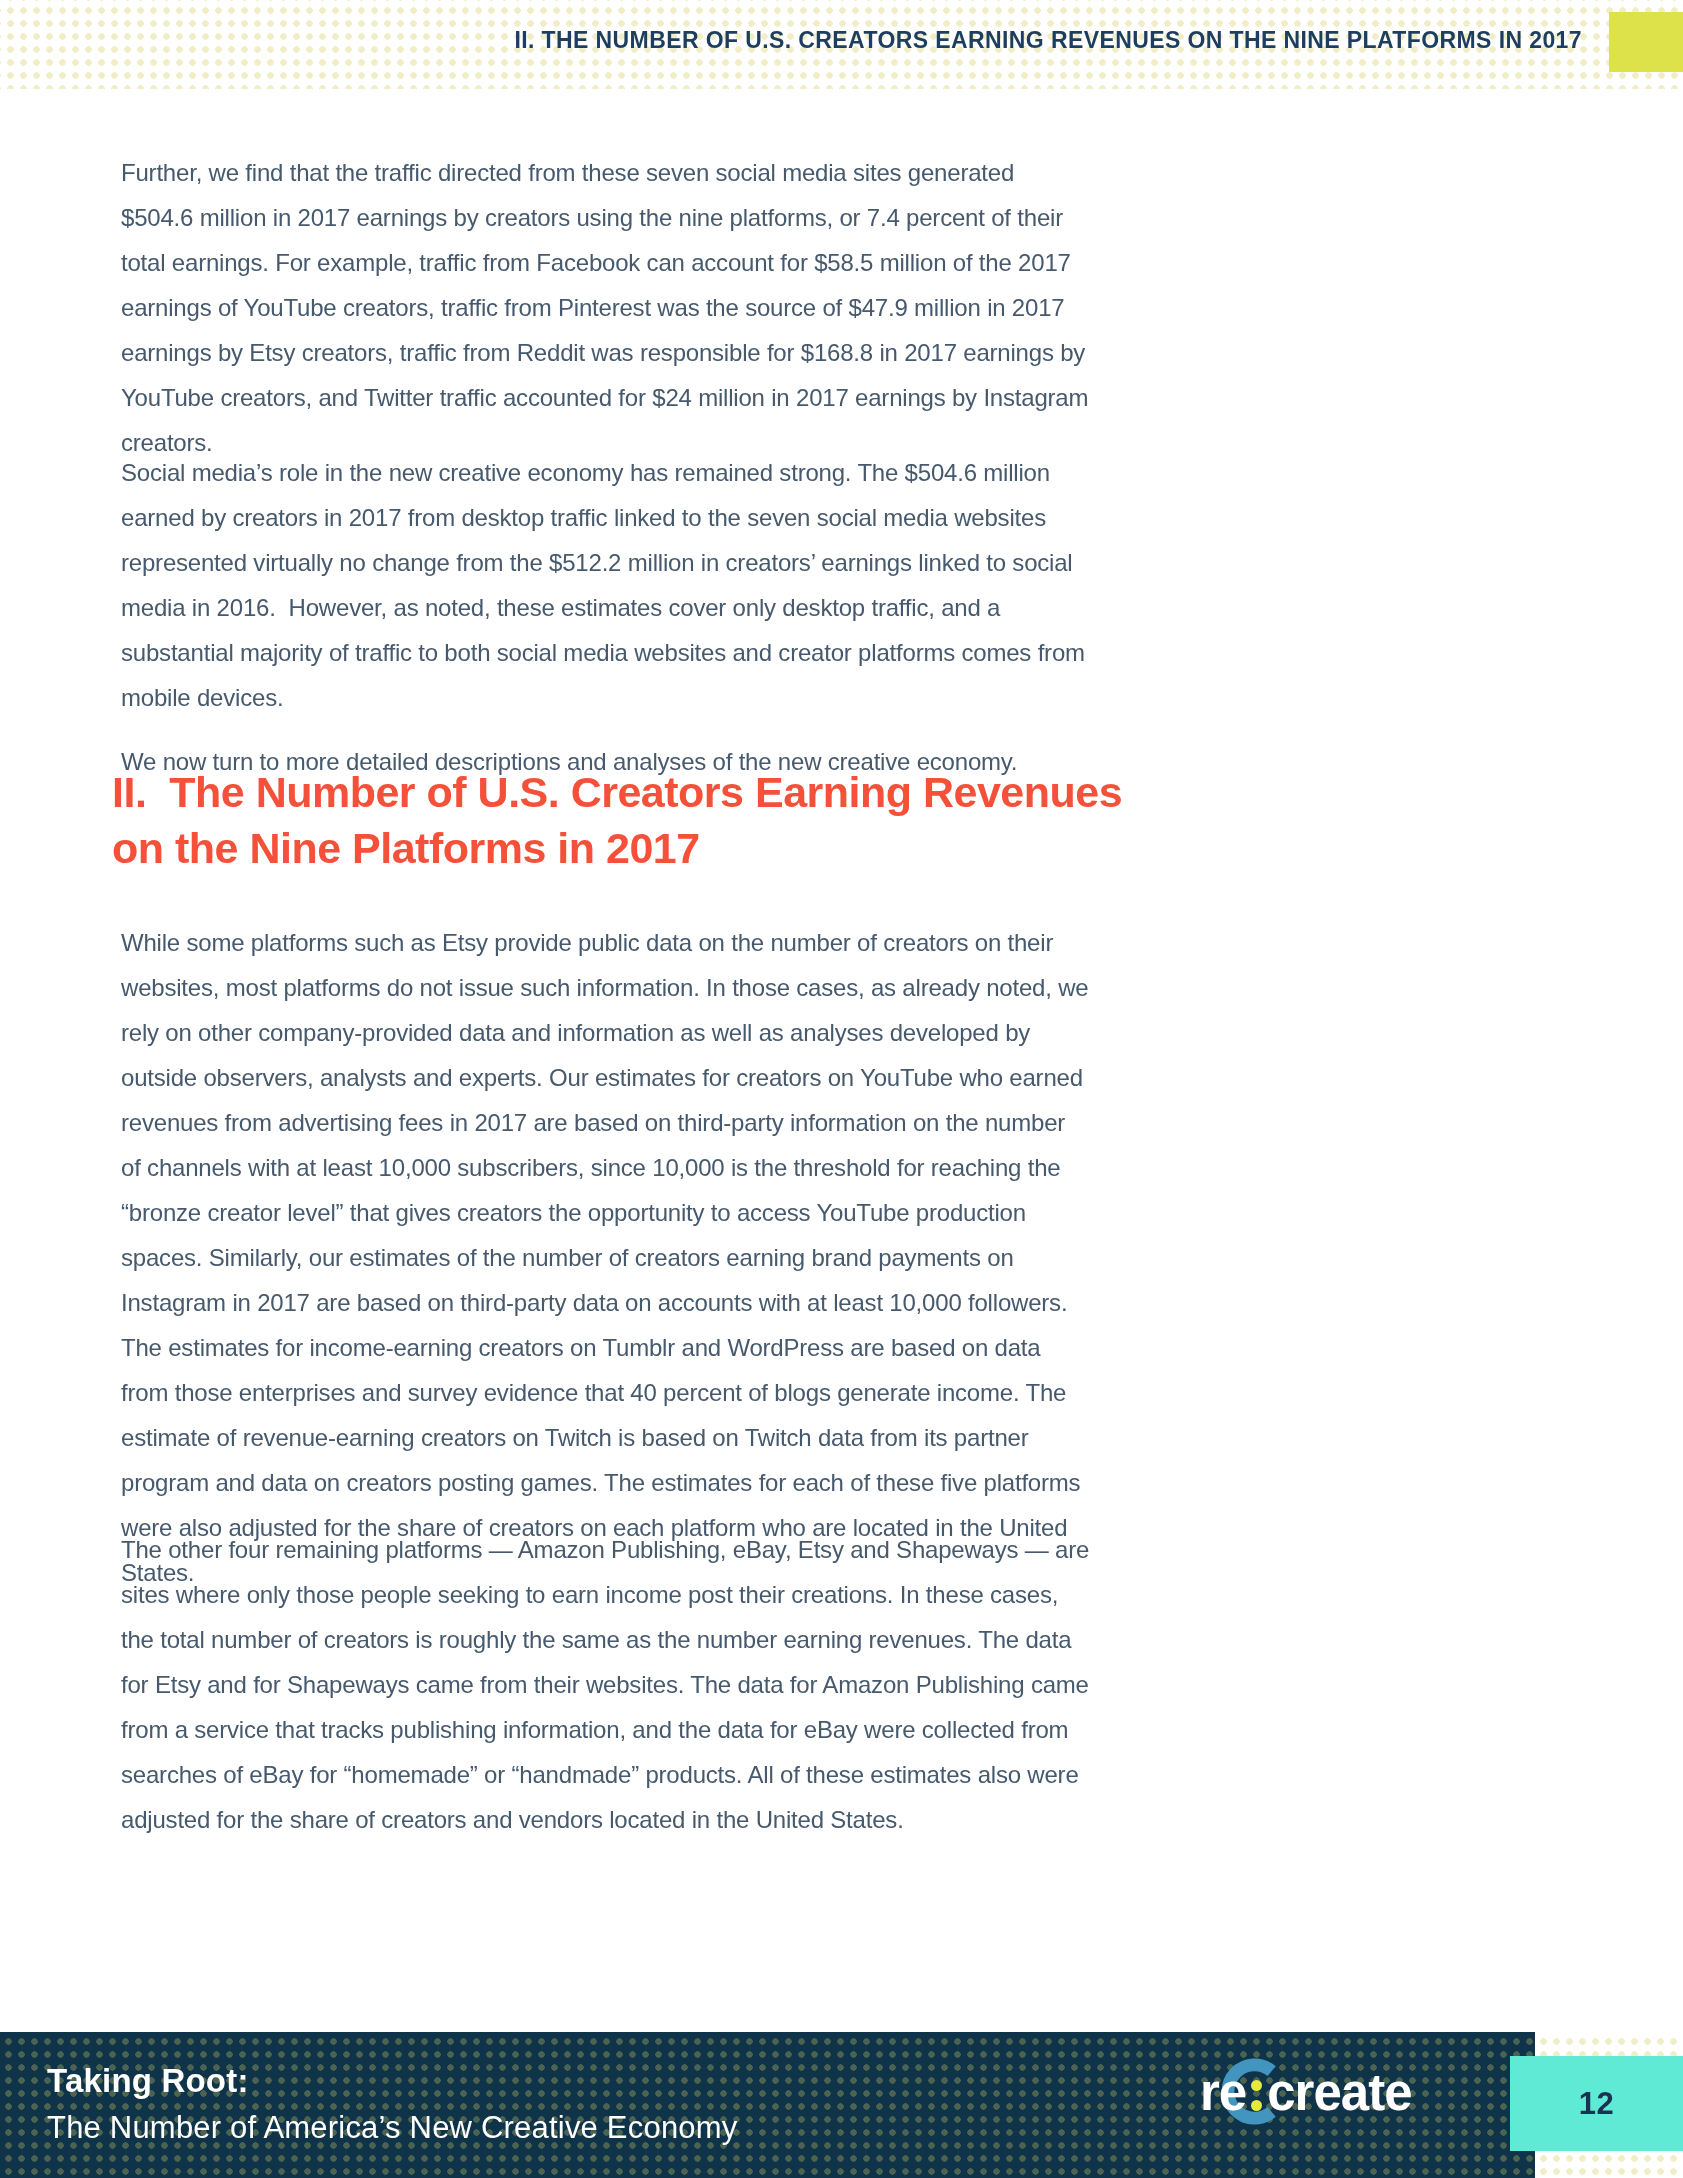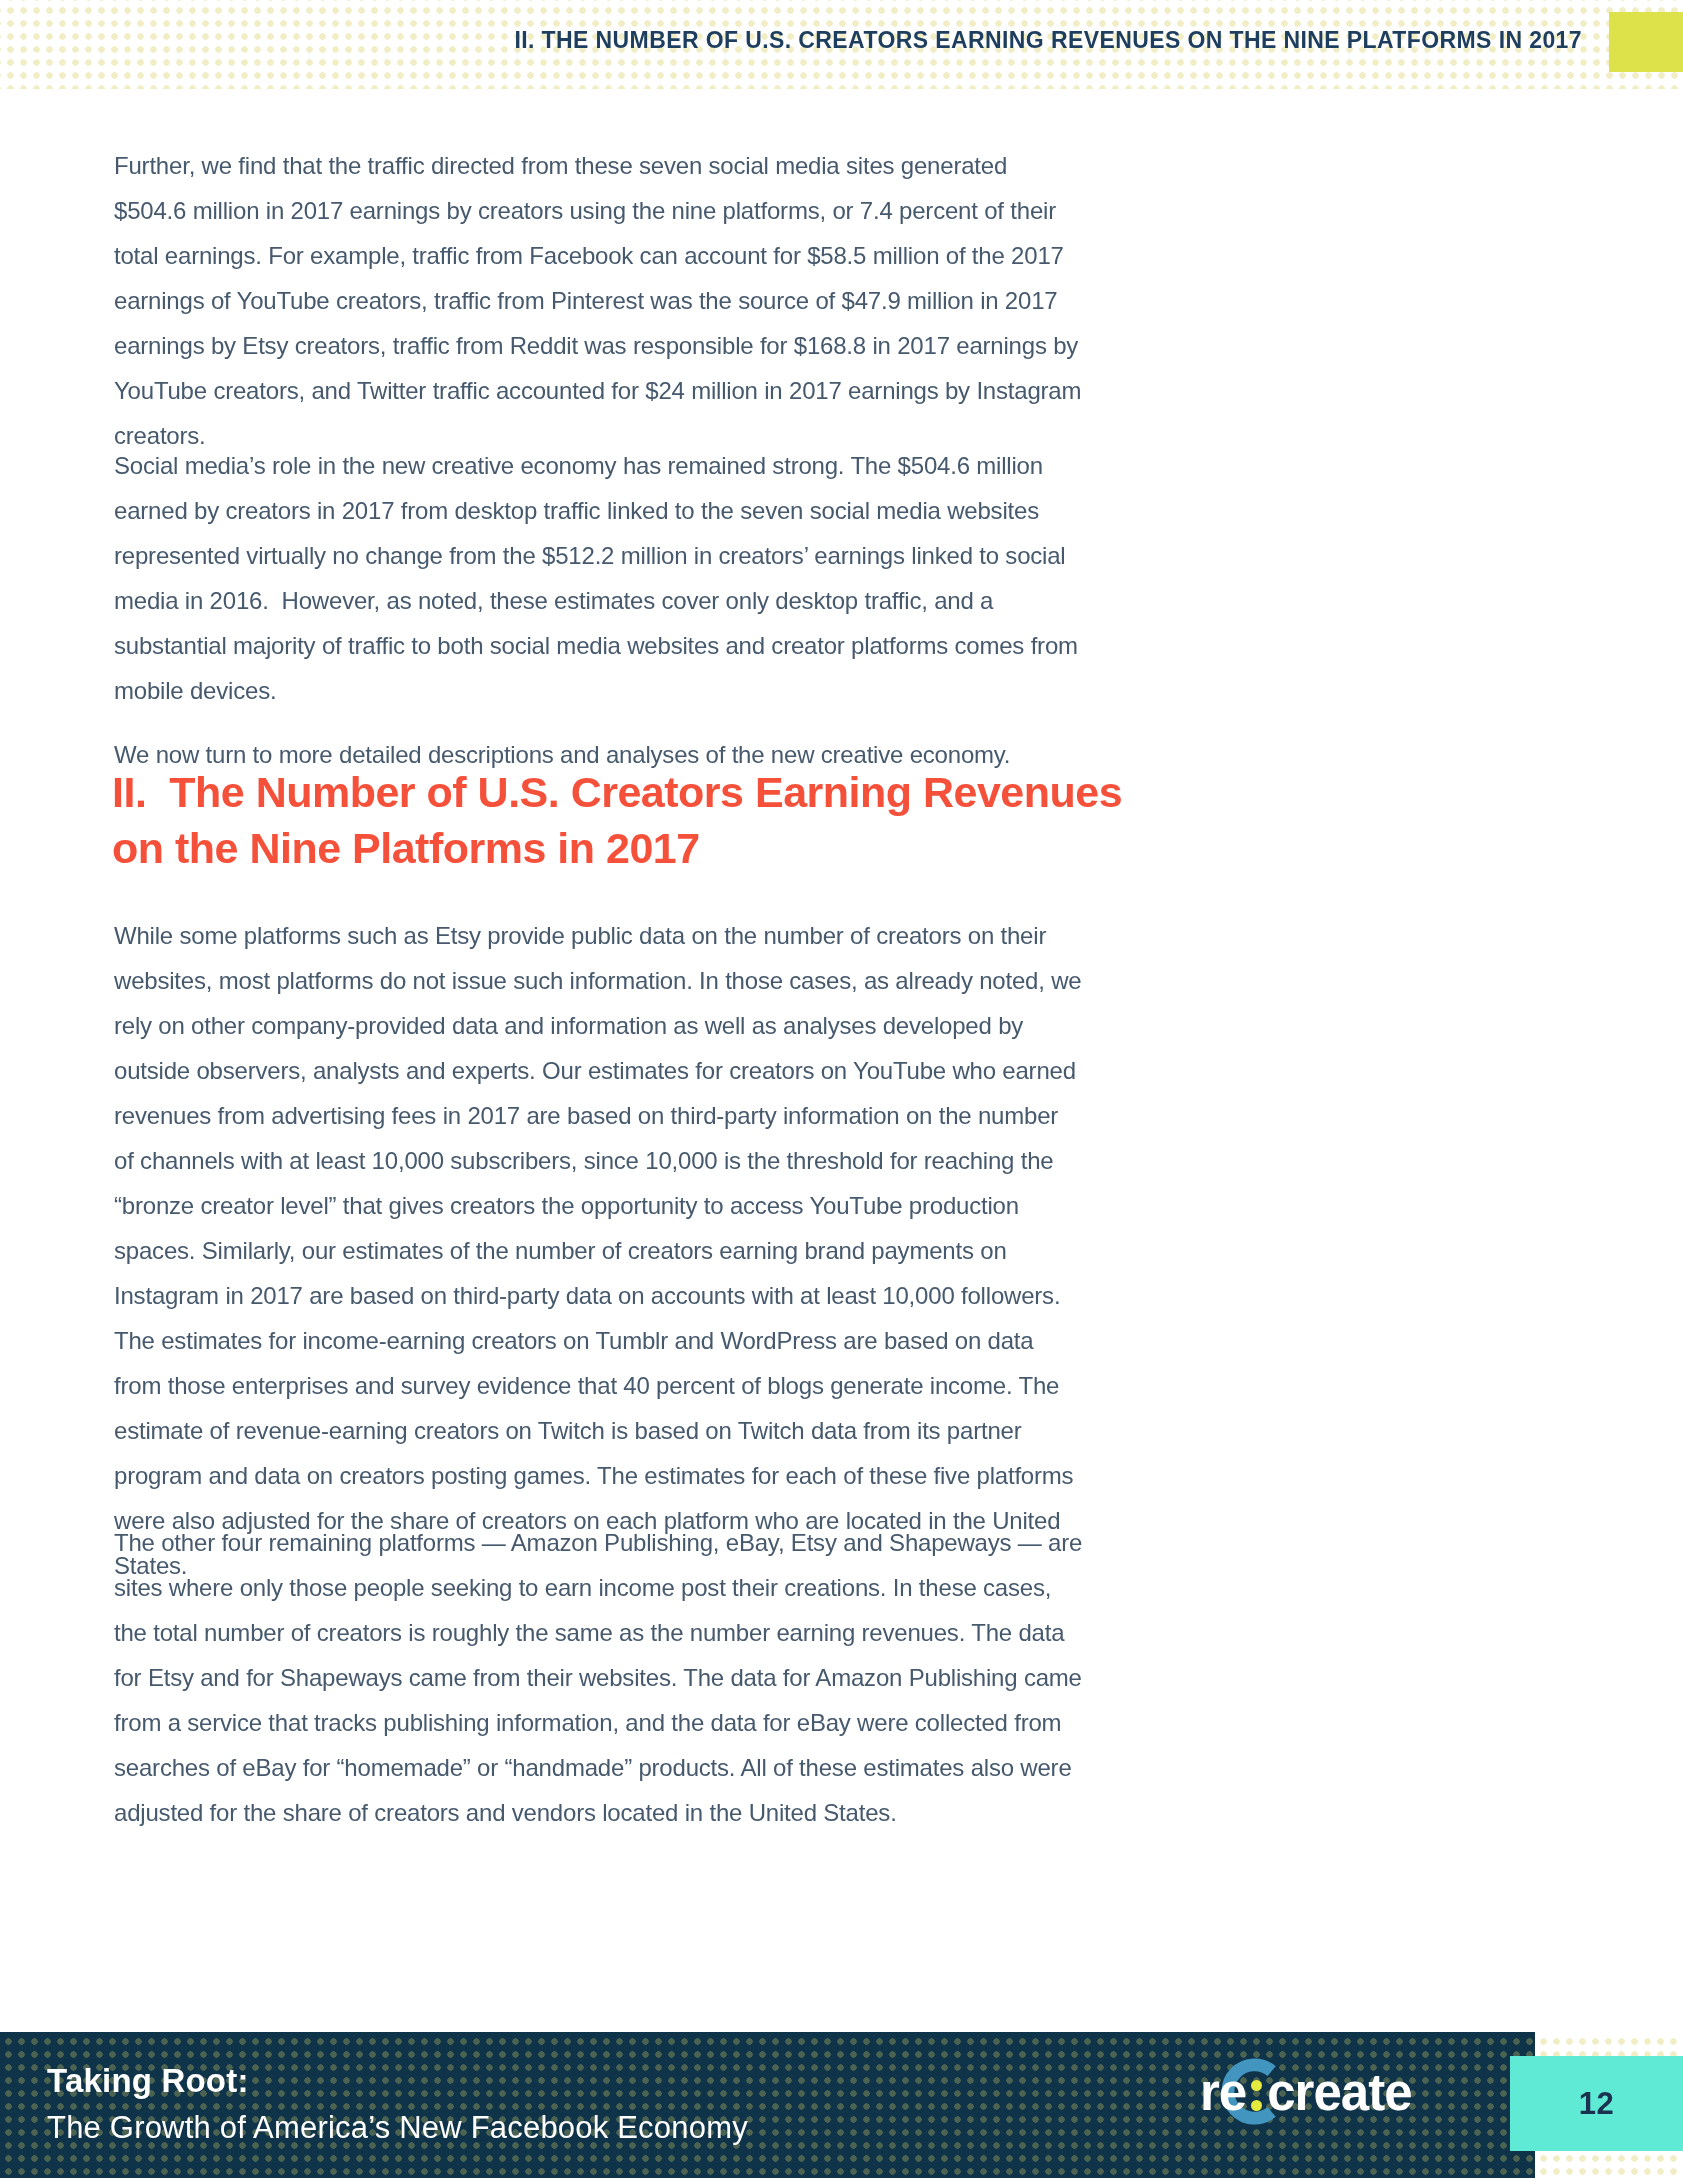--- a/index.html
+++ b/index.html
@@ -22,21 +22,21 @@
     letter-spacing:0.4px;white-space:nowrap;margin-left:36px;
   }
   .header-accent{
     position:absolute;top:12px;left:1609px;width:74px;height:60px;
     background:#dde14a;
   }
   
   .para{
     position:absolute;left:114px;width:970px;
     font-size:24px;line-height:45px;font-weight:300;
-    letter-spacing:-0.2px;color:#46596d;margin:0;
+    letter-spacing:-0.2px;color:#46596d;margin:7px;
     white-space:pre-wrap;
   }
   #p1{top:143px;}
   #p2{top:443px;}
   #p3{top:732px;}
   #p4{top:913px;}
   #p5{top:1520px;}
   .section-heading{
     position:absolute;left:112px;top:764px;width:1049px;
     font-size:43px;line-height:56px;font-weight:bold;
@@ -106,21 +106,21 @@
   <h2 class="section-heading"><span>II.  The Number of U.S. Creators Earning Revenues</span><br><span>on the Nine Platforms in 2017</span></h2>
 
   <p class="para" id="p4">While some platforms such as Etsy provide public data on the number of creators on their websites, most platforms do not issue such information. In those cases, as already noted, we rely on other company-provided data and information as well as analyses developed by outside observers, analysts and experts. Our estimates for creators on YouTube who earned revenues from advertising fees in 2017 are based on third-party information on the number of channels with at least 10,000 subscribers, since 10,000 is the threshold for reaching the “bronze creator level” that gives creators the opportunity to access YouTube production spaces. Similarly, our estimates of the number of creators earning brand payments on Instagram in 2017 are based on third-party data on accounts with at least 10,000 followers. The estimates for income-earning creators on Tumblr and WordPress are based on data from those enterprises and survey evidence that 40 percent of blogs generate income. The estimate of revenue-earning creators on Twitch is based on Twitch data from its partner program and data on creators posting games. The estimates for each of these five platforms were also adjusted for the share of creators on each platform who are located in the United States.</p>
   <p class="para" id="p5">The other four remaining platforms — Amazon Publishing, eBay, Etsy and Shapeways — are sites where only those people seeking to earn income post their creations. In these cases, the total number of creators is roughly the same as the number earning revenues. The data for Etsy and for Shapeways came from their websites. The data for Amazon Publishing came from a service that tracks publishing information, and the data for eBay were collected from searches of eBay for “homemade” or “handmade” products. All of these estimates also were adjusted for the share of creators and vendors located in the United States.</p>
 
   <div class="footer-band"></div>
   <div class="footer-side-strip"></div>
 
   <div class="footer-booktitle">
     <span class="bold-line">Taking Root:</span>
-    <span class="light-line">The Growth of America’s New Facebook Economy</span>
+    <span class="light-line">The Number of America’s New Creative Economy</span>
   </div>
 
   <div class="logo">
     <svg class="c-swoosh" viewBox="0 0 68 68" xmlns="http://www.w3.org/2000/svg">
       <path d="M 51.4 13.3 A 27 27 0 1 0 51.4 54.7" fill="none" stroke="#4295bf" stroke-width="13"></path>
     </svg>
     <span class="logo-text">re</span>
     <span class="colon">
         <i></i>
         <i></i>

